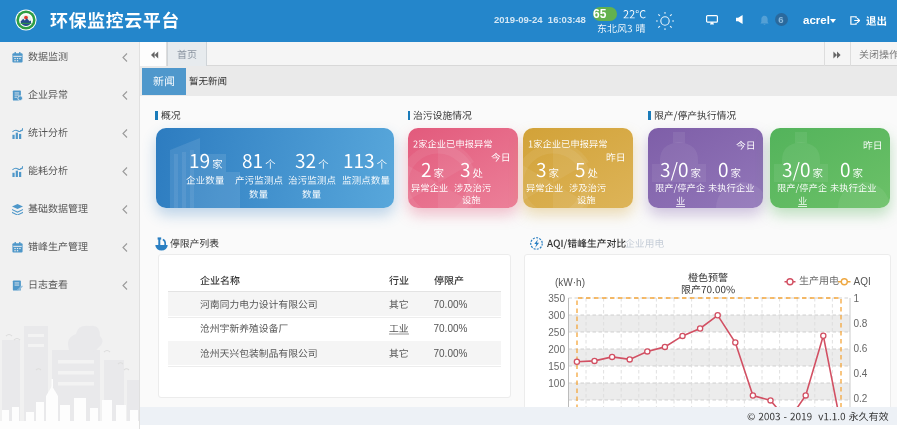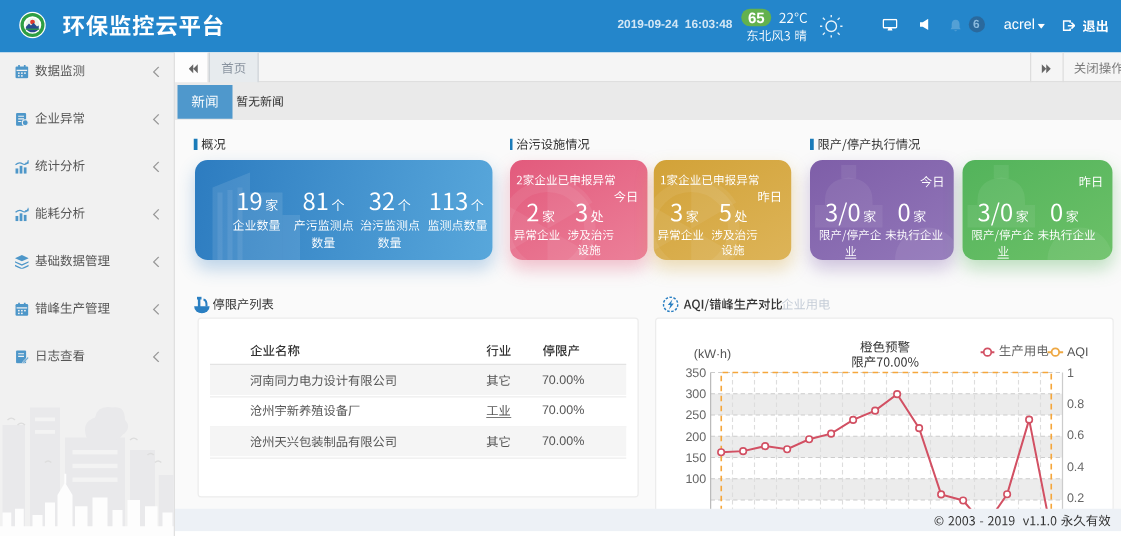--- a/index.html
+++ b/index.html
@@ -14,21 +14,21 @@
 <circle cx="11" cy="11" r="5.6" fill="#e8f5e9"></circle>
 <circle cx="11" cy="8.6" r="1.9" fill="#e03a2f"></circle>
 <path d="M5.6 12.6 L8.2 9.8 L9.8 11.4 L11.8 9.2 L14.6 12.2 L16 11.4 V14.2 A6 6 0 0 1 6 14.2 Z" fill="#274b8f"></path>
 <path d="M5.5 13.8 h11 v1.2 h-11z" fill="#2e9e44" opacity=".8"></path>
 </svg>
 <svg style="position:absolute;left:50.0px;top:6.8px;overflow:visible" width="132" height="29">
     <path transform="translate(0,20.2)" d="M0.4 -2.3 0.9 -0.3C2.5 -0.8 4.6 -1.5 6.4 -2.1L6.1 -4.0L4.5 -3.5V-7.1H5.9V-9.1H4.5V-12.3H6.3V-14.2H0.6V-12.3H2.5V-9.1H0.8V-7.1H2.5V-2.9ZM7.0 -14.3V-12.3H11.1C10.0 -9.3 8.3 -6.6 6.2 -4.9C6.7 -4.5 7.5 -3.7 7.9 -3.2C8.8 -4.1 9.7 -5.2 10.5 -6.4V1.6H12.7V-7.8C13.8 -6.4 15.0 -4.7 15.6 -3.5L17.4 -4.9C16.7 -6.1 15.0 -8.2 13.8 -9.6L12.7 -8.8V-10.3C13.0 -10.9 13.3 -11.6 13.5 -12.3H17.2V-14.3Z M27.5 -12.6H32.8V-10.2H27.5ZM25.5 -14.5V-8.3H29.0V-6.7H24.3V-4.7H28.0C26.9 -3.1 25.3 -1.7 23.6 -0.8C24.1 -0.4 24.8 0.4 25.1 0.9C26.6 0.0 27.9 -1.4 29.0 -3.0V1.6H31.2V-3.0C32.2 -1.4 33.5 0.0 34.9 1.0C35.2 0.4 35.9 -0.4 36.4 -0.8C34.9 -1.6 33.3 -3.1 32.3 -4.7H35.9V-6.7H31.2V-8.3H35.0V-14.5ZM23.1 -15.2C22.2 -12.7 20.5 -10.1 18.9 -8.5C19.3 -8.0 19.8 -6.8 20.0 -6.3C20.5 -6.7 20.9 -7.3 21.4 -7.9V1.6H23.4V-11.0C24.1 -12.2 24.7 -13.4 25.1 -14.6Z M48.5 -9.4C49.6 -8.4 51.0 -7.1 51.6 -6.3L53.3 -7.5C52.7 -8.4 51.3 -9.6 50.2 -10.5ZM42.6 -15.3V-6.5H44.7V-15.3ZM39.0 -14.7V-7.0H41.1V-14.7ZM47.8 -15.3C47.2 -12.7 46.2 -10.3 44.8 -8.7C45.3 -8.4 46.2 -7.8 46.5 -7.5C47.3 -8.4 48.0 -9.6 48.6 -10.9H54.2V-12.9H49.3C49.6 -13.5 49.7 -14.2 49.9 -14.8ZM39.7 -5.7V-0.7H37.9V1.2H54.4V-0.7H52.7V-5.7ZM41.7 -0.7V-3.9H43.3V-0.7ZM45.3 -0.7V-3.9H46.9V-0.7ZM48.9 -0.7V-3.9H50.5V-0.7Z M67.8 -9.4C68.9 -8.5 70.5 -7.2 71.3 -6.4L72.6 -7.8C71.8 -8.6 70.1 -9.9 69.0 -10.7ZM58.2 -15.3V-12.1H56.4V-10.1H58.2V-6.4L56.1 -5.7L56.5 -3.6L58.2 -4.2V-1.0C58.2 -0.7 58.1 -0.6 57.9 -0.6C57.7 -0.6 57.0 -0.6 56.4 -0.6C56.6 -0.1 56.9 0.8 56.9 1.3C58.1 1.3 58.9 1.3 59.4 0.9C60.0 0.6 60.2 0.1 60.2 -0.9V-4.9L62.0 -5.6L61.6 -7.5L60.2 -7.0V-10.1H61.7V-12.1H60.2V-15.3ZM65.4 -10.6C64.6 -9.6 63.3 -8.6 62.1 -7.9C62.5 -7.6 63.0 -6.7 63.3 -6.3H62.9V-4.4H66.3V-0.9H61.5V1.0H73.1V-0.9H68.4V-4.4H71.8V-6.3H63.5C64.8 -7.2 66.3 -8.6 67.2 -9.9ZM65.8 -14.9C66.0 -14.4 66.3 -13.8 66.5 -13.2H62.1V-9.9H64.1V-11.4H70.8V-10.0H72.9V-13.2H68.8C68.6 -13.9 68.2 -14.7 67.9 -15.4Z M77.1 -14.1V-11.9H89.5V-14.1ZM76.6 1.0C77.6 0.6 78.9 0.5 88.0 -0.2C88.4 0.5 88.7 1.2 89.0 1.7L91.1 0.5C90.2 -1.2 88.5 -3.8 87.0 -5.8L85.0 -4.8C85.5 -4.0 86.1 -3.1 86.7 -2.2L79.5 -1.8C80.7 -3.2 82.0 -5.0 83.0 -6.8H91.4V-9.1H75.1V-6.8H80.0C79.0 -4.9 77.7 -3.2 77.3 -2.6C76.7 -2.0 76.3 -1.6 75.8 -1.4C76.1 -0.8 76.5 0.5 76.6 1.0Z M95.6 -10.9C96.2 -9.7 96.8 -8.1 96.9 -7.1L99.0 -7.8C98.8 -8.8 98.2 -10.3 97.6 -11.5ZM105.9 -11.5C105.5 -10.3 104.9 -8.7 104.3 -7.7L106.2 -7.1C106.8 -8.1 107.5 -9.5 108.2 -10.9ZM93.6 -6.6V-4.4H100.6V1.6H102.9V-4.4H110.0V-6.6H102.9V-12.0H108.9V-14.2H94.5V-12.0H100.6V-6.6Z M114.2 -6.4V1.6H116.4V0.7H124.1V1.6H126.4V-6.4ZM116.4 -1.4V-4.3H124.1V-1.4ZM113.6 -7.6C114.6 -7.9 115.9 -7.9 125.5 -8.4C125.8 -7.9 126.2 -7.4 126.4 -7.0L128.2 -8.3C127.3 -9.8 125.1 -12.1 123.5 -13.6L121.8 -12.5C122.5 -11.8 123.2 -11.1 123.9 -10.3L116.5 -10.0C117.9 -11.4 119.3 -13.0 120.4 -14.7L118.2 -15.6C117.0 -13.4 115.0 -11.2 114.4 -10.7C113.8 -10.1 113.4 -9.7 112.9 -9.6C113.2 -9.1 113.5 -8.0 113.6 -7.6Z" fill="#ffffff"></path>
   </svg>
 <div style="position:absolute;top:15px;font-size:9.5px;color:rgba(255,255,255,.8);font-weight:700;line-height:10.924999999999999px;white-space:pre;left:494px;">2019-09-24  16:03:48</div>
 <div class="abs" style="left:593px;top:7px;width:24px;height:14px;background:#63b14e;border-radius:7px"></div>
-<div style="position:absolute;top:8px;font-size:12px;color:#fff;font-weight:700;line-height:13.799999999999999px;white-space:pre;left:593.0px;width:24px;text-align:center;">65</div>
+<div style="position:absolute;top:8px;font-size:12px;color:#fff;font-weight:700;line-height:13.799999999999999px;white-space:pre;left:593.0px;width:24px;text-align:left;">65</div>
 <svg style="position:absolute;left:623.0px;top:5.7px;overflow:visible" width="25" height="18">
     <path transform="translate(0,12.3)" d="M0.5 0.0H5.6V-0.9H3.3C2.9 -0.9 2.4 -0.8 2.0 -0.8C3.9 -2.6 5.2 -4.2 5.2 -5.8C5.2 -7.3 4.3 -8.2 2.8 -8.2C1.8 -8.2 1.1 -7.7 0.4 -7.0L1.0 -6.5C1.5 -7.0 2.0 -7.4 2.7 -7.4C3.7 -7.4 4.2 -6.7 4.2 -5.8C4.2 -4.4 3.0 -2.8 0.5 -0.6Z M6.6 0.0H11.7V-0.9H9.4C9.0 -0.9 8.5 -0.8 8.1 -0.8C10.0 -2.6 11.3 -4.2 11.3 -5.8C11.3 -7.3 10.4 -8.2 8.9 -8.2C7.9 -8.2 7.2 -7.7 6.5 -7.0L7.1 -6.5C7.6 -7.0 8.1 -7.4 8.8 -7.4C9.8 -7.4 10.3 -6.7 10.3 -5.8C10.3 -4.4 9.1 -2.8 6.6 -0.6Z M14.3 -5.2C15.1 -5.2 15.8 -5.9 15.8 -6.8C15.8 -7.8 15.1 -8.4 14.3 -8.4C13.4 -8.4 12.7 -7.8 12.7 -6.8C12.7 -5.9 13.4 -5.2 14.3 -5.2ZM14.3 -5.8C13.7 -5.8 13.4 -6.2 13.4 -6.8C13.4 -7.4 13.7 -7.8 14.3 -7.8C14.8 -7.8 15.2 -7.4 15.2 -6.8C15.2 -6.2 14.8 -5.8 14.3 -5.8ZM20.3 0.1C21.3 0.1 22.1 -0.3 22.7 -1.0L22.1 -1.7C21.6 -1.1 21.1 -0.8 20.3 -0.8C18.8 -0.8 17.8 -2.0 17.8 -4.0C17.8 -6.0 18.8 -7.3 20.4 -7.3C21.0 -7.3 21.5 -7.0 22.0 -6.5L22.6 -7.2C22.1 -7.7 21.3 -8.2 20.3 -8.2C18.3 -8.2 16.8 -6.6 16.8 -4.0C16.8 -1.4 18.3 0.1 20.3 0.1Z" fill="rgba(255,255,255,.95)"></path>
   </svg>
 <svg style="position:absolute;left:597.0px;top:20.8px;overflow:visible" width="51" height="16">
     <path transform="translate(0,11.2)" d="M2.6 -2.6C2.2 -1.7 1.5 -0.7 0.7 -0.1C0.9 0.0 1.2 0.2 1.4 0.4C2.1 -0.3 2.8 -1.4 3.3 -2.4ZM6.7 -2.3C7.4 -1.5 8.3 -0.4 8.7 0.3L9.4 -0.1C9.0 -0.8 8.1 -1.9 7.3 -2.6ZM0.8 -7.1V-6.4H3.2C2.8 -5.6 2.4 -5.0 2.2 -4.8C1.9 -4.4 1.7 -4.1 1.5 -4.0C1.6 -3.8 1.7 -3.4 1.8 -3.3C1.9 -3.4 2.3 -3.4 2.9 -3.4H5.1V-0.2C5.1 -0.1 5.0 -0.1 4.9 -0.1C4.7 -0.1 4.2 -0.1 3.6 -0.1C3.7 0.1 3.8 0.5 3.9 0.7C4.6 0.7 5.1 0.7 5.4 0.6C5.7 0.4 5.8 0.2 5.8 -0.2V-3.4H8.7V-4.1H5.8V-5.6H5.1V-4.1H2.7C3.2 -4.8 3.7 -5.5 4.1 -6.4H9.2V-7.1H4.5C4.7 -7.4 4.8 -7.8 5.0 -8.1L4.2 -8.5C4.0 -8.0 3.8 -7.5 3.6 -7.1Z M10.3 -1.2 10.7 -0.5C11.4 -0.8 12.3 -1.2 13.2 -1.6V0.7H14.0V-8.2H13.2V-5.9H10.6V-5.1H13.2V-2.3C12.1 -1.9 11.1 -1.5 10.3 -1.2ZM18.9 -6.7C18.3 -6.1 17.4 -5.4 16.4 -4.9V-8.2H15.7V-0.8C15.7 0.3 15.9 0.6 16.9 0.6C17.1 0.6 18.3 0.6 18.5 0.6C19.5 0.6 19.7 -0.1 19.7 -1.9C19.5 -1.9 19.2 -2.1 19.0 -2.3C19.0 -0.6 18.9 -0.2 18.4 -0.2C18.2 -0.2 17.2 -0.2 16.9 -0.2C16.5 -0.2 16.4 -0.3 16.4 -0.8V-4.1C17.5 -4.7 18.6 -5.4 19.5 -6.0Z M21.6 -7.9V-5.0C21.6 -3.4 21.5 -1.2 20.4 0.3C20.6 0.4 20.9 0.7 21.0 0.8C22.2 -0.8 22.4 -3.3 22.4 -5.0V-7.2H27.6C27.6 -2.0 27.6 0.7 28.9 0.7C29.5 0.7 29.6 0.3 29.7 -1.1C29.6 -1.2 29.4 -1.4 29.2 -1.6C29.2 -0.8 29.1 -0.1 29.0 -0.1C28.3 -0.1 28.3 -3.2 28.4 -7.9ZM26.1 -6.5C25.8 -5.7 25.5 -4.9 25.1 -4.1C24.5 -4.8 24.0 -5.5 23.4 -6.1L22.8 -5.8C23.4 -5.0 24.1 -4.2 24.7 -3.4C24.0 -2.4 23.2 -1.5 22.4 -0.9C22.6 -0.8 22.8 -0.5 23.0 -0.3C23.8 -0.9 24.5 -1.8 25.1 -2.8C25.8 -1.9 26.3 -1.1 26.6 -0.5L27.4 -0.9C26.9 -1.6 26.3 -2.5 25.5 -3.5C26.0 -4.4 26.4 -5.3 26.8 -6.3Z M32.6 0.1C33.9 0.1 35.0 -0.7 35.0 -2.0C35.0 -3.0 34.3 -3.6 33.4 -3.8V-3.9C34.2 -4.1 34.7 -4.7 34.7 -5.6C34.7 -6.8 33.8 -7.5 32.6 -7.5C31.8 -7.5 31.1 -7.1 30.6 -6.6L31.1 -6.0C31.5 -6.4 32.0 -6.7 32.6 -6.7C33.3 -6.7 33.8 -6.3 33.8 -5.6C33.8 -4.8 33.3 -4.2 31.8 -4.2V-3.5C33.5 -3.5 34.1 -2.9 34.1 -2.0C34.1 -1.2 33.5 -0.6 32.6 -0.6C31.7 -0.6 31.2 -1.0 30.8 -1.5L30.3 -0.9C30.8 -0.4 31.5 0.1 32.6 0.1Z M41.2 -4.1V-1.9H39.9V-4.1ZM41.2 -4.8H39.9V-7.0H41.2ZM39.3 -7.7V-0.4H39.9V-1.2H41.8V-7.7ZM44.9 -8.4V-7.6H42.6V-7.0H44.9V-6.4H42.8V-5.8H44.9V-5.2H42.3V-4.6H48.1V-5.2H45.6V-5.8H47.8V-6.4H45.6V-7.0H47.9V-7.6H45.6V-8.4ZM46.8 -3.4V-2.7H43.7V-3.4ZM43.0 -4.0V0.8H43.7V-0.8H46.8V0.0C46.8 0.1 46.8 0.2 46.6 0.2C46.5 0.2 46.1 0.2 45.6 0.2C45.8 0.3 45.8 0.6 45.9 0.8C46.5 0.8 46.9 0.8 47.2 0.7C47.4 0.6 47.5 0.4 47.5 0.0V-4.0ZM43.7 -2.1H46.8V-1.4H43.7Z" fill="rgba(255,255,255,.95)"></path>
   </svg>
 <svg class="abs" style="left:656px;top:11.5px" width="18" height="18" viewBox="0 0 18 18">
     <g stroke="rgba(255,255,255,.9)" stroke-width="1.1" fill="none">
       <circle cx="9" cy="9" r="4.2"></circle>
       <line x1="16.2" y1="9.0" x2="18.5" y2="9.0"></line>
@@ -46,21 +46,21 @@
     <path d="M4 9.4 L4.8 7.2 H7.2 L8 9.4 Z" fill="#fff"></path>
   </svg>
 <svg class="abs" style="left:736px;top:15px" width="7" height="9" viewBox="0 0 7 9">
     <path d="M6.6,0 L2.2,2.7 H0 V6.3 H2.2 L6.6,9 Z" fill="#fff"></path>
   </svg>
 <svg class="abs" style="left:759px;top:15px;opacity:.28" width="11" height="11" viewBox="0 0 14 14">
     <path d="M7 1 C4.5 1 3 3 3 5.5 V9 L1.8 10.7 H12.2 L11 9 V5.5 C11 3 9.5 1 7 1 Z M5.6 11.7 a1.5 1.5 0 0 0 2.8 0 Z" fill="#cfe3f2"></path>
   </svg>
 <div class="abs" style="left:774.5px;top:13px;width:13px;height:13px;border-radius:7px;background:#2c6191;opacity:.8"></div>
 <div style="position:absolute;top:14.5px;font-size:9.5px;color:rgba(150,195,228,.9);font-weight:700;line-height:10.924999999999999px;white-space:pre;left:774.5px;width:13px;text-align:center;">6</div>
-<div style="position:absolute;top:14px;font-size:11.5px;color:#fff;font-weight:400;line-height:13.225px;white-space:pre;left:803px;">acrel</div>
+<div style="position:absolute;top:14px;font-size:11.5px;color:#fff;font-weight:700;line-height:13.225px;white-space:pre;left:803px;">acrel</div>
 <svg class="abs" style="left:829.5px;top:18.5px" width="6" height="4" viewBox="0 0 6 4">
     <path d="M0,0 H6 L3,4 Z" fill="#fff"></path>
   </svg>
 <svg class="abs" style="left:849.5px;top:15.5px" width="10" height="9" viewBox="0 0 13 12">
     <path d="M8 3 V1 H1 V11 H8 V9" fill="none" stroke="#fff" stroke-width="1.6"></path>
     <path d="M5.5 6 H12 M9.3 2.8 L12.6 6 L9.3 9.2" fill="none" stroke="#fff" stroke-width="1.6"></path>
   </svg>
 <svg style="position:absolute;left:865.5px;top:12.5px;overflow:visible" width="23" height="17">
     <path transform="translate(0,11.8)" d="M0.6 -7.9C1.1 -7.4 1.8 -6.6 2.1 -6.2L3.1 -6.9C2.8 -7.4 2.1 -8.1 1.5 -8.6ZM7.9 -6.0V-5.4H5.3V-6.0ZM7.9 -6.9H5.3V-7.5H7.9ZM4.1 -0.9C4.3 -1.0 4.7 -1.1 6.9 -1.6C6.9 -1.9 6.8 -2.3 6.8 -2.7L5.3 -2.4V-4.4H8.8C8.5 -4.1 8.1 -3.8 7.7 -3.6C7.4 -3.8 7.0 -4.1 6.7 -4.3L5.9 -3.7C7.0 -2.9 8.3 -1.7 8.9 -0.9L9.8 -1.7C9.5 -2.0 9.0 -2.5 8.5 -2.9C9.0 -3.2 9.5 -3.5 10.0 -3.8L9.1 -4.5V-8.5H4.0V-2.8C4.0 -2.3 3.7 -2.0 3.5 -1.8C3.7 -1.6 4.0 -1.1 4.1 -0.9ZM2.9 -5.2H0.4V-4.0H1.7V-1.2C1.2 -1.0 0.7 -0.6 0.3 -0.2L1.0 0.9C1.5 0.3 2.0 -0.3 2.4 -0.3C2.7 -0.3 3.0 -0.0 3.5 0.2C4.3 0.6 5.2 0.7 6.5 0.7C7.5 0.7 9.2 0.7 9.9 0.6C9.9 0.3 10.1 -0.3 10.2 -0.6C9.2 -0.5 7.6 -0.4 6.5 -0.4C5.4 -0.4 4.4 -0.5 3.7 -0.8C3.3 -1.0 3.1 -1.1 2.9 -1.2Z M11.4 -3.6V0.4H18.6V0.9H20.1V-3.6H18.6V-0.9H16.4V-4.2H19.6V-8.0H18.2V-5.4H16.4V-8.9H15.0V-5.4H13.3V-8.0H11.9V-4.2H15.0V-0.9H12.8V-3.6Z" fill="#ffffff"></path>
   </svg>

